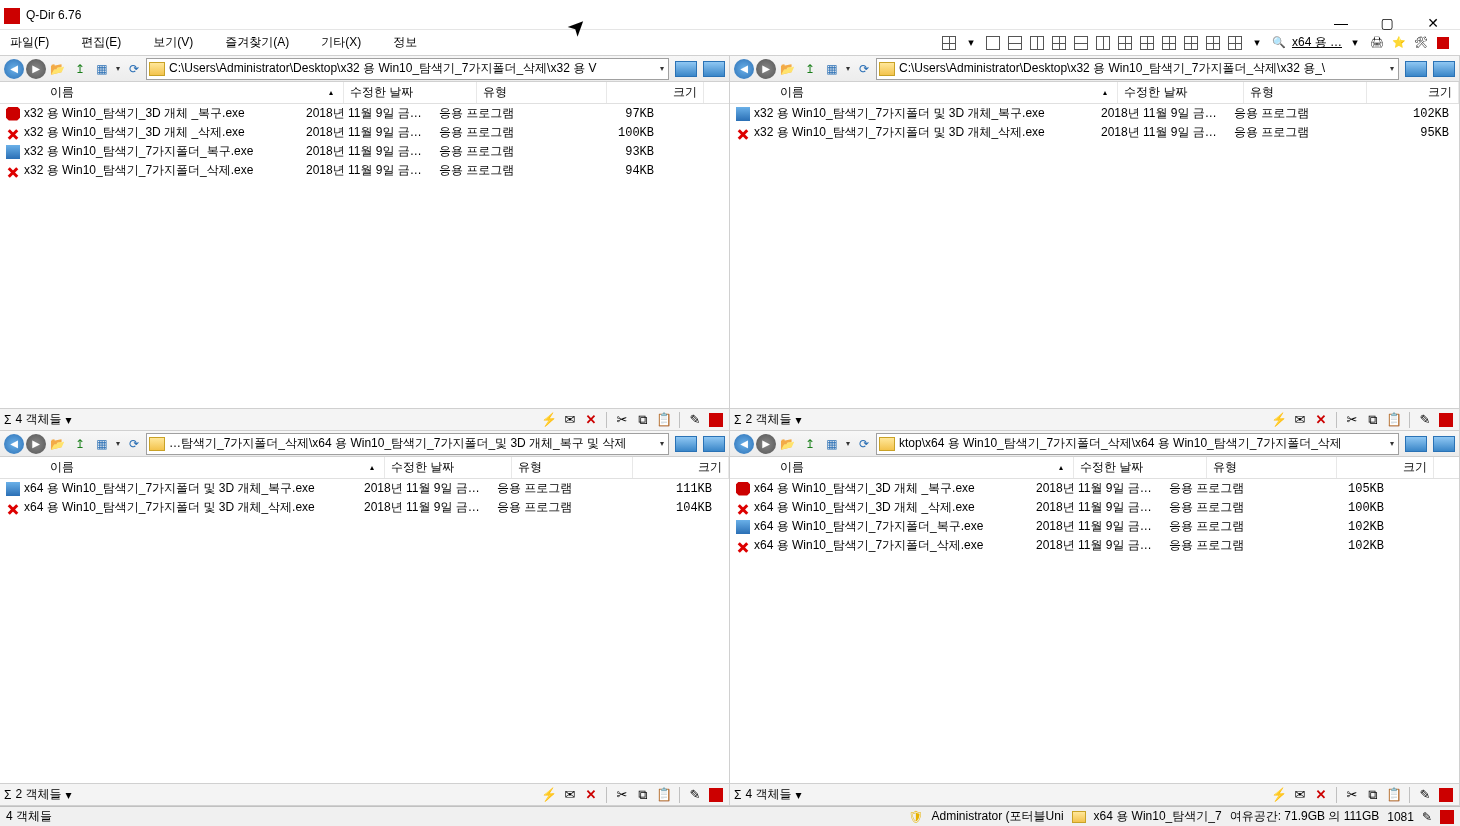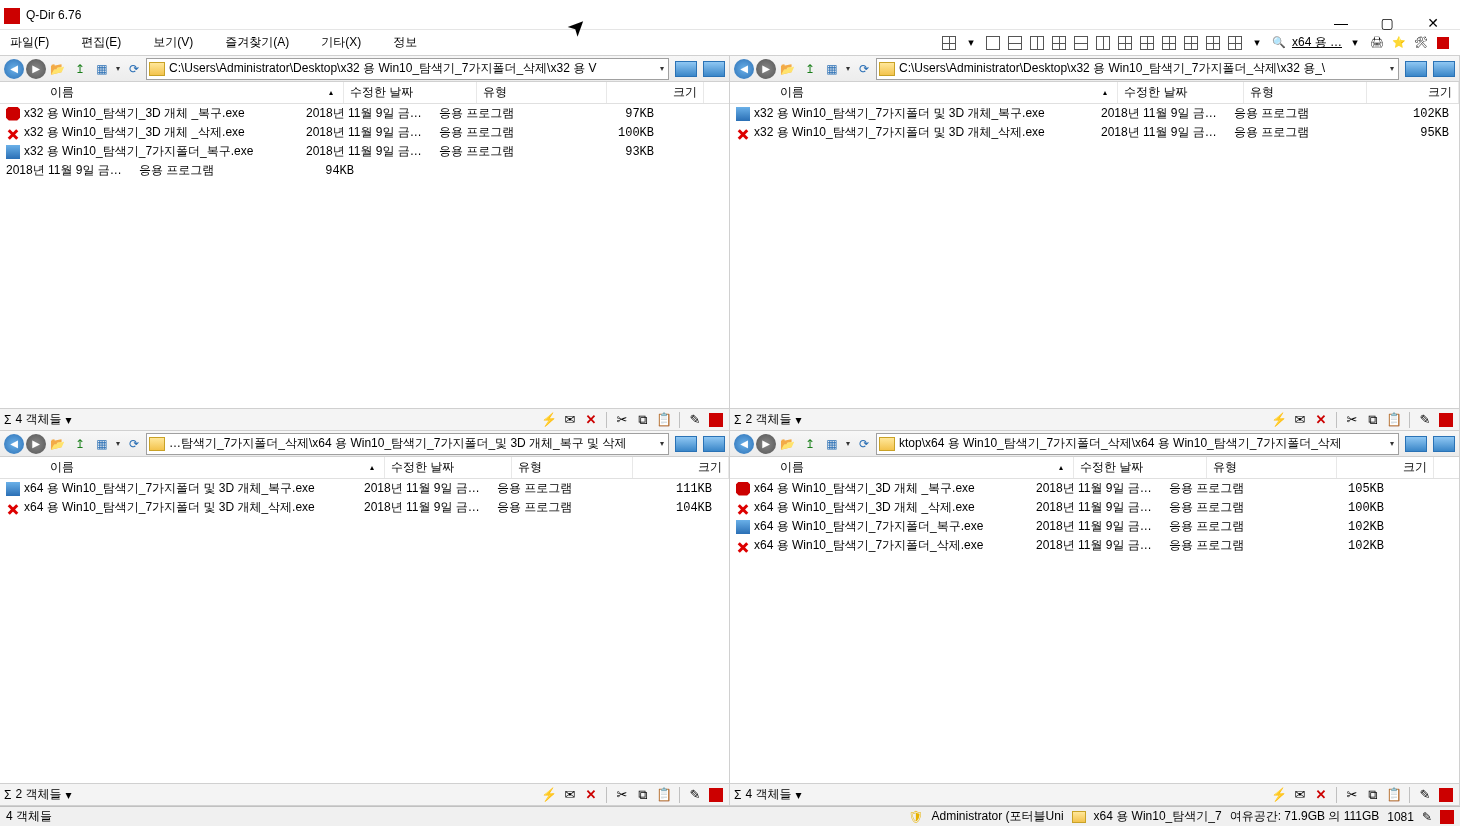--- a/index.html
+++ b/index.html
@@ -192,20 +192,24 @@
         <div class="row">
     <div class="cell" style="width:300px;display:flex;align-items:center">
       <span class="ficon icon-exe-blue"></span>
       <span>x32 용 Win10_탐색기_7가지폴더_복구.exe</span>
     </div>
     <div class="cell" style="width:133px">2018년 11월 9일 금…</div>
     <div class="cell" style="width:130px">응용 프로그램</div>
     <div class="cell size" style="width:97px">93KB</div>
   </div>
         <div class="row">
+    <div class="cell" style="width:300px;display:flex;align-items:center">
+      <span class="ficon icon-exe-x"></span>
+      <span>x32 용 Win10_탐색기_7가지폴더_삭제.exe</span>
+    </div>
     <div class="cell" style="width:133px">2018년 11월 9일 금…</div>
     <div class="cell" style="width:130px">응용 프로그램</div>
     <div class="cell size" style="width:97px">94KB</div>
   </div>
       </div>
       <div class="pstatus">
     <div class="left">
       <span>Σ</span>
       <span>4 객체들</span>
       <span class="dd-arrow">▾</span>

